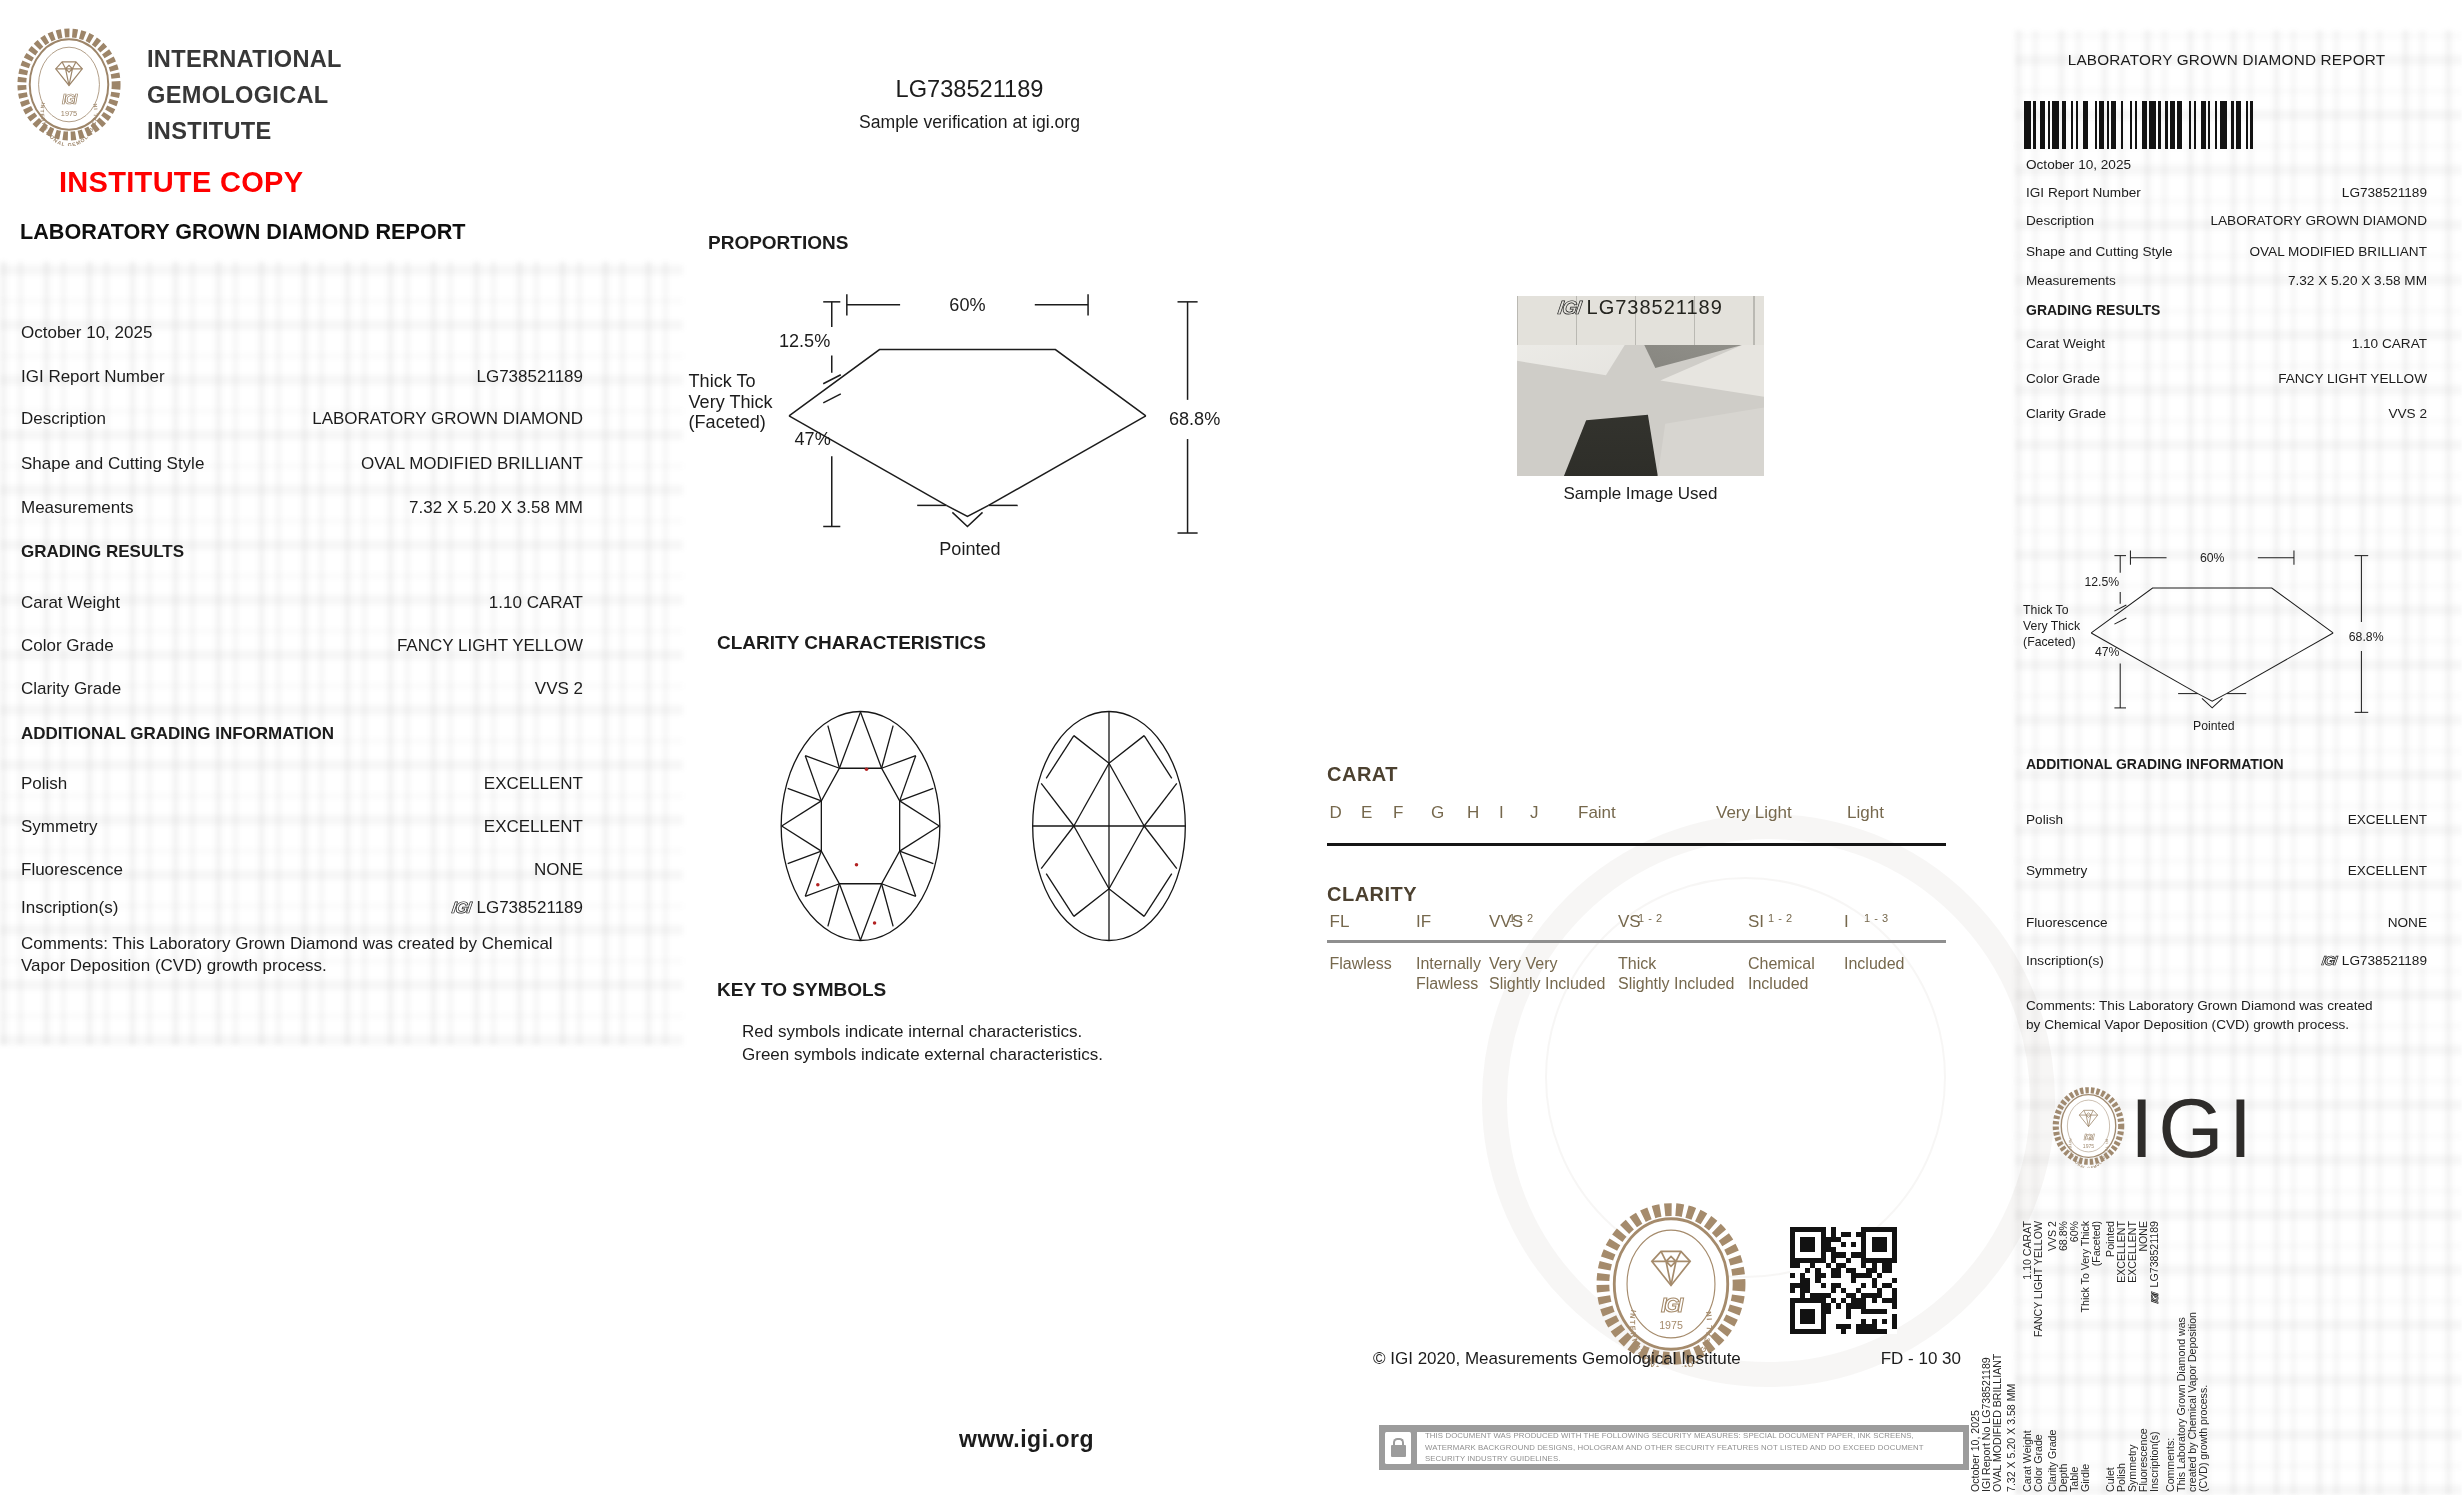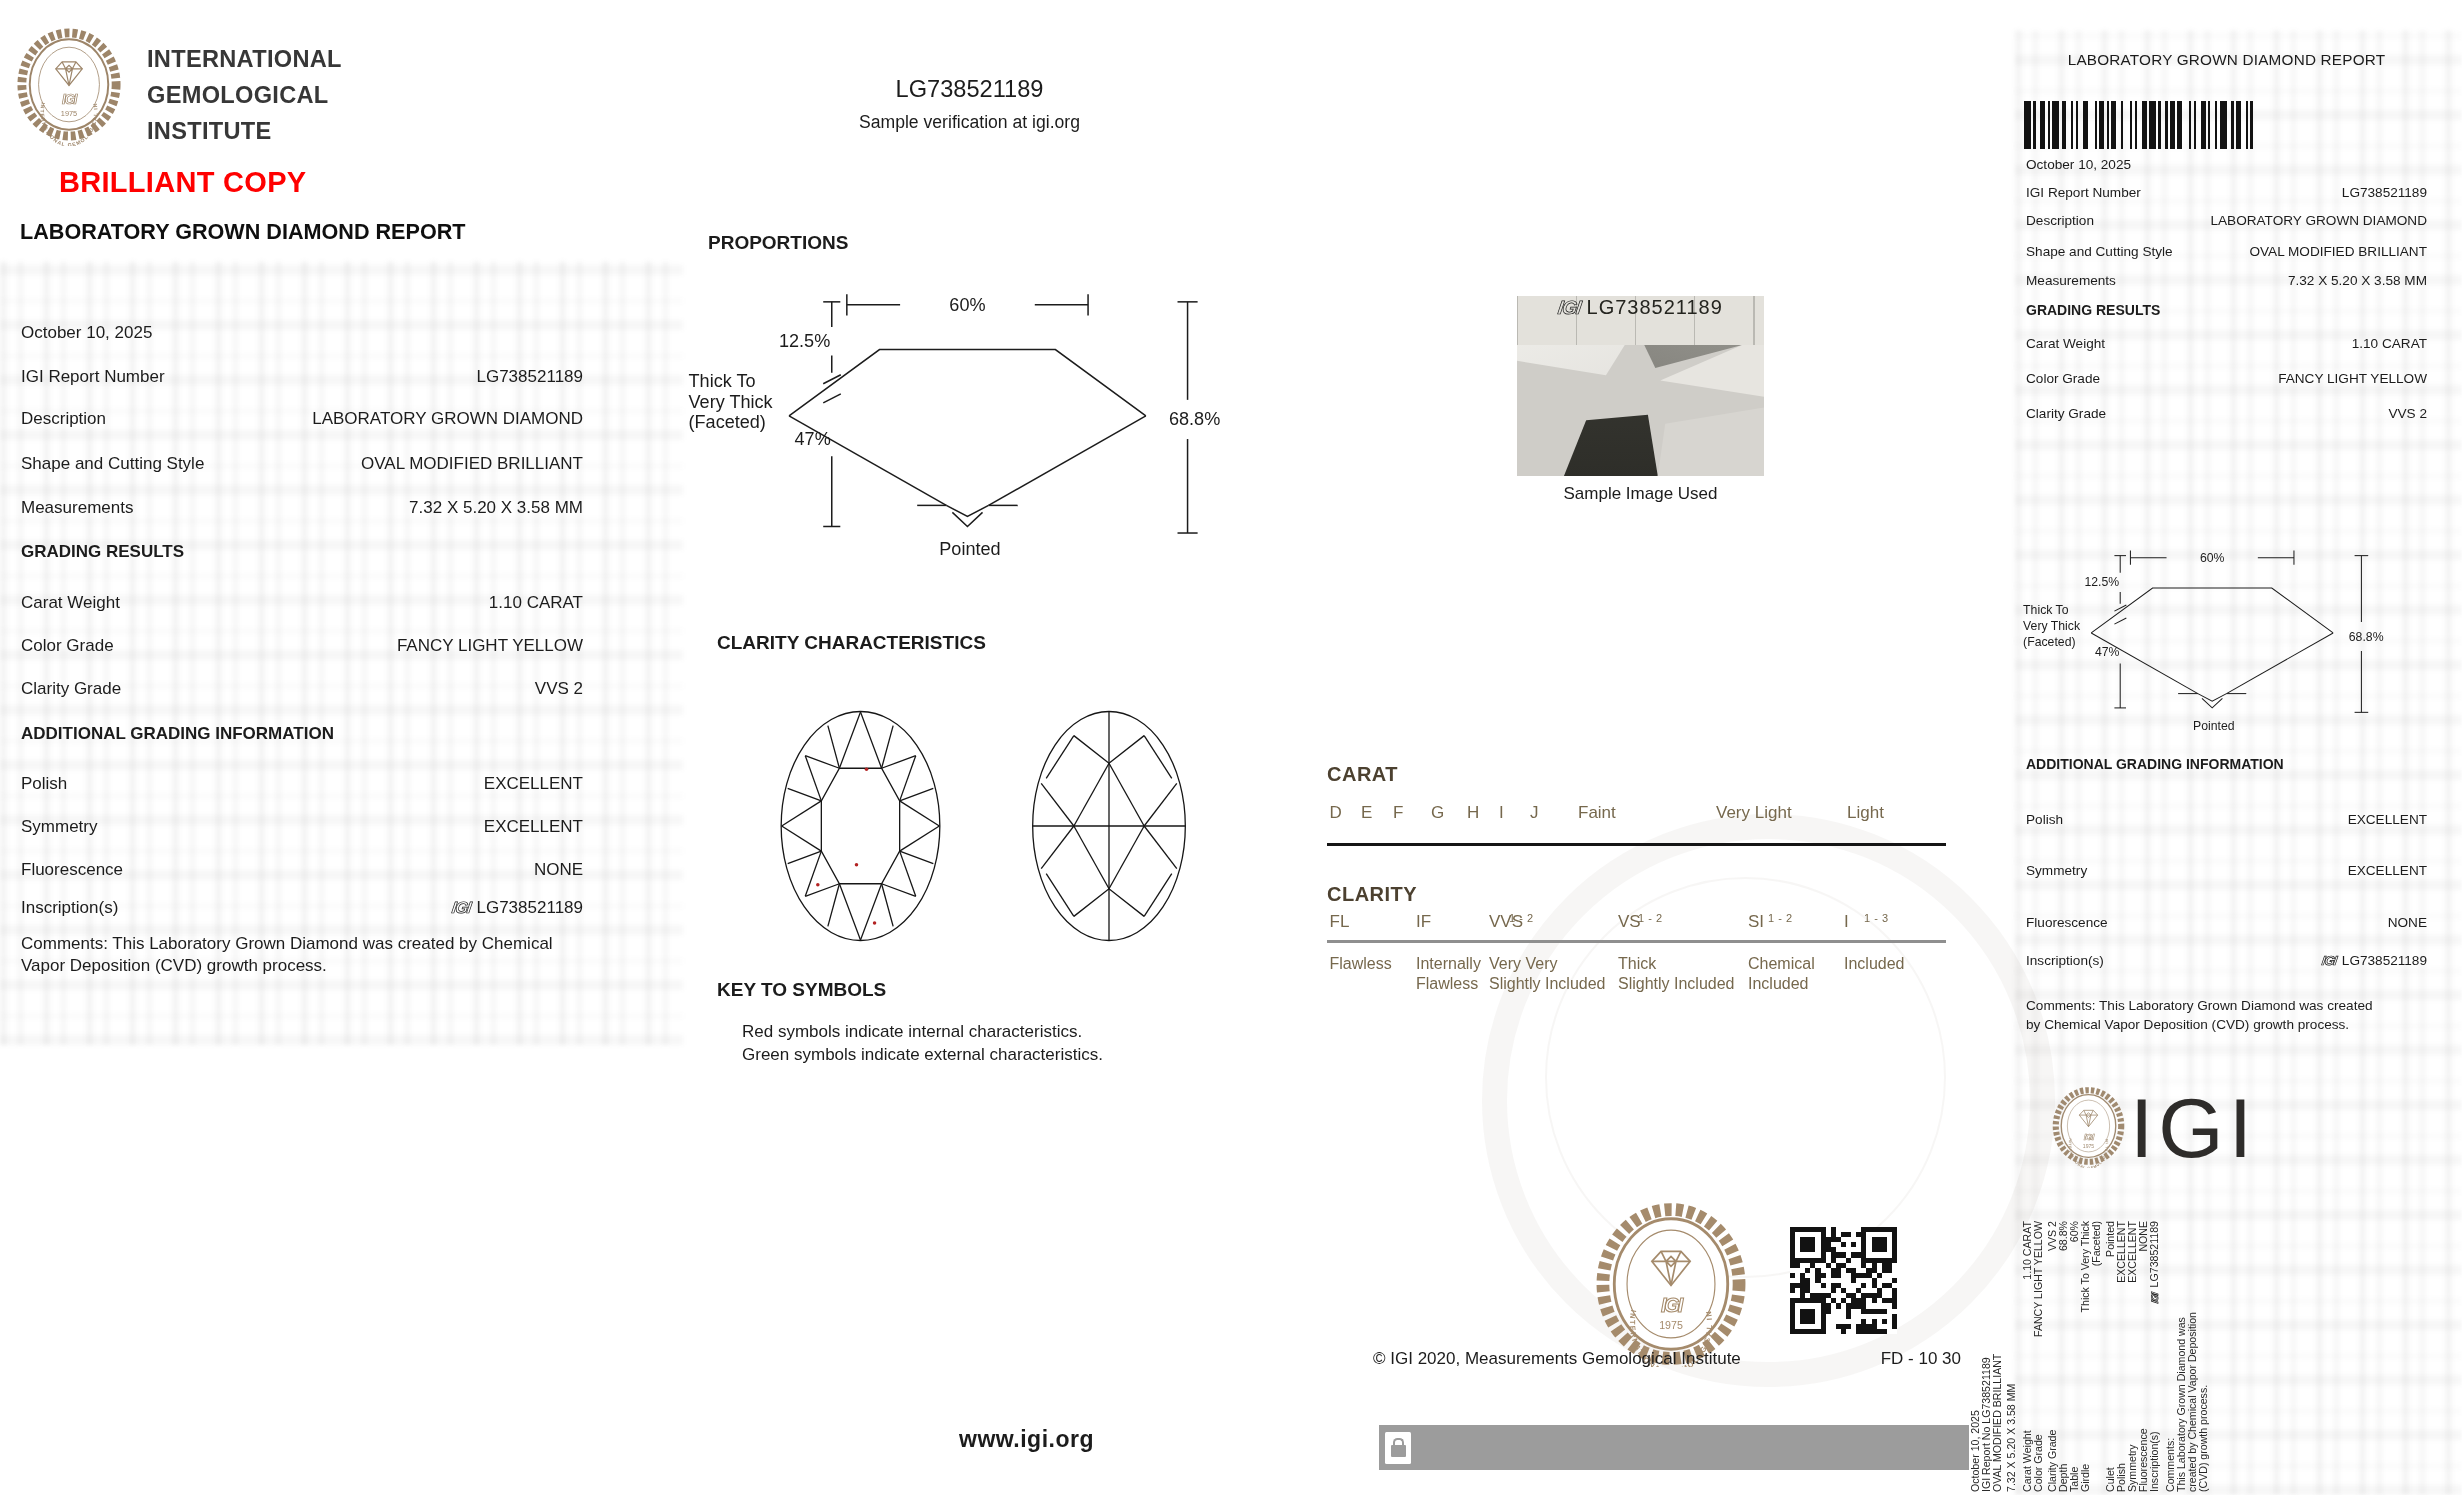--- a/index.html
+++ b/index.html
@@ -111,21 +111,21 @@
 <svg class="seal-instance" style="position:absolute;left:15px;top:23px;color:#9d8569;" width="108" height="123" viewBox="-110 -115 220 230">
   <use href="#igiseal"></use>
 </svg>
 
 <div class="brand">
   <div>INTERNATIONAL</div>
   <div>GEMOLOGICAL</div>
   <div>INSTITUTE</div>
 </div>
 
-<div class="ecopy">BRILLIANT COPY</div>
+<div class="ecopy">INSTITUTE COPY</div>
 <div class="rpt-title">LABORATORY GROWN DIAMOND REPORT</div>
 
 <div class="lrow" style="top:323px;">
   <span>October 10, 2025</span>
 </div>
 
 <div class="lrow" style="top:367px;">
   <span>IGI Report Number</span>
   <span>LG738521189</span>
 </div>
@@ -797,20 +797,21 @@
 <div class="cp-row">
   <span>© IGI 2020, Measurements Gemological Institute</span>
   <span>FD - 10 30</span>
 </div>
 
 <div class="secbar">
   <div class="lockdoc">
     <div class="lock-s"></div>
       <div class="lock-b"></div>
   </div>
+  <div class="sectext">THIS DOCUMENT WAS PRODUCED WITH THE FOLLOWING SECURITY MEASURES:  SPECIAL DOCUMENT PAPER, INK SCREENS, WATERMARK BACKGROUND DESIGNS, HOLOGRAM AND OTHER SECURITY FEATURES NOT LISTED AND DO EXCEED DOCUMENT SECURITY INDUSTRY GUIDELINES.</div>
 </div>
 
 <div class="website">www.igi.org</div>
 
 <div class="stub-title">LABORATORY GROWN DIAMOND REPORT</div>
 <div class="barcode">
     <div style="width: 7px; height: 100%; background: rgb(18, 18, 18);"></div>
     <div style="width: 2.4px; height: 100%; background: transparent;"></div>
     <div style="width: 2.4px; height: 100%; background: rgb(18, 18, 18);"></div>
     <div style="width: 4.7px; height: 100%; background: transparent;"></div>

